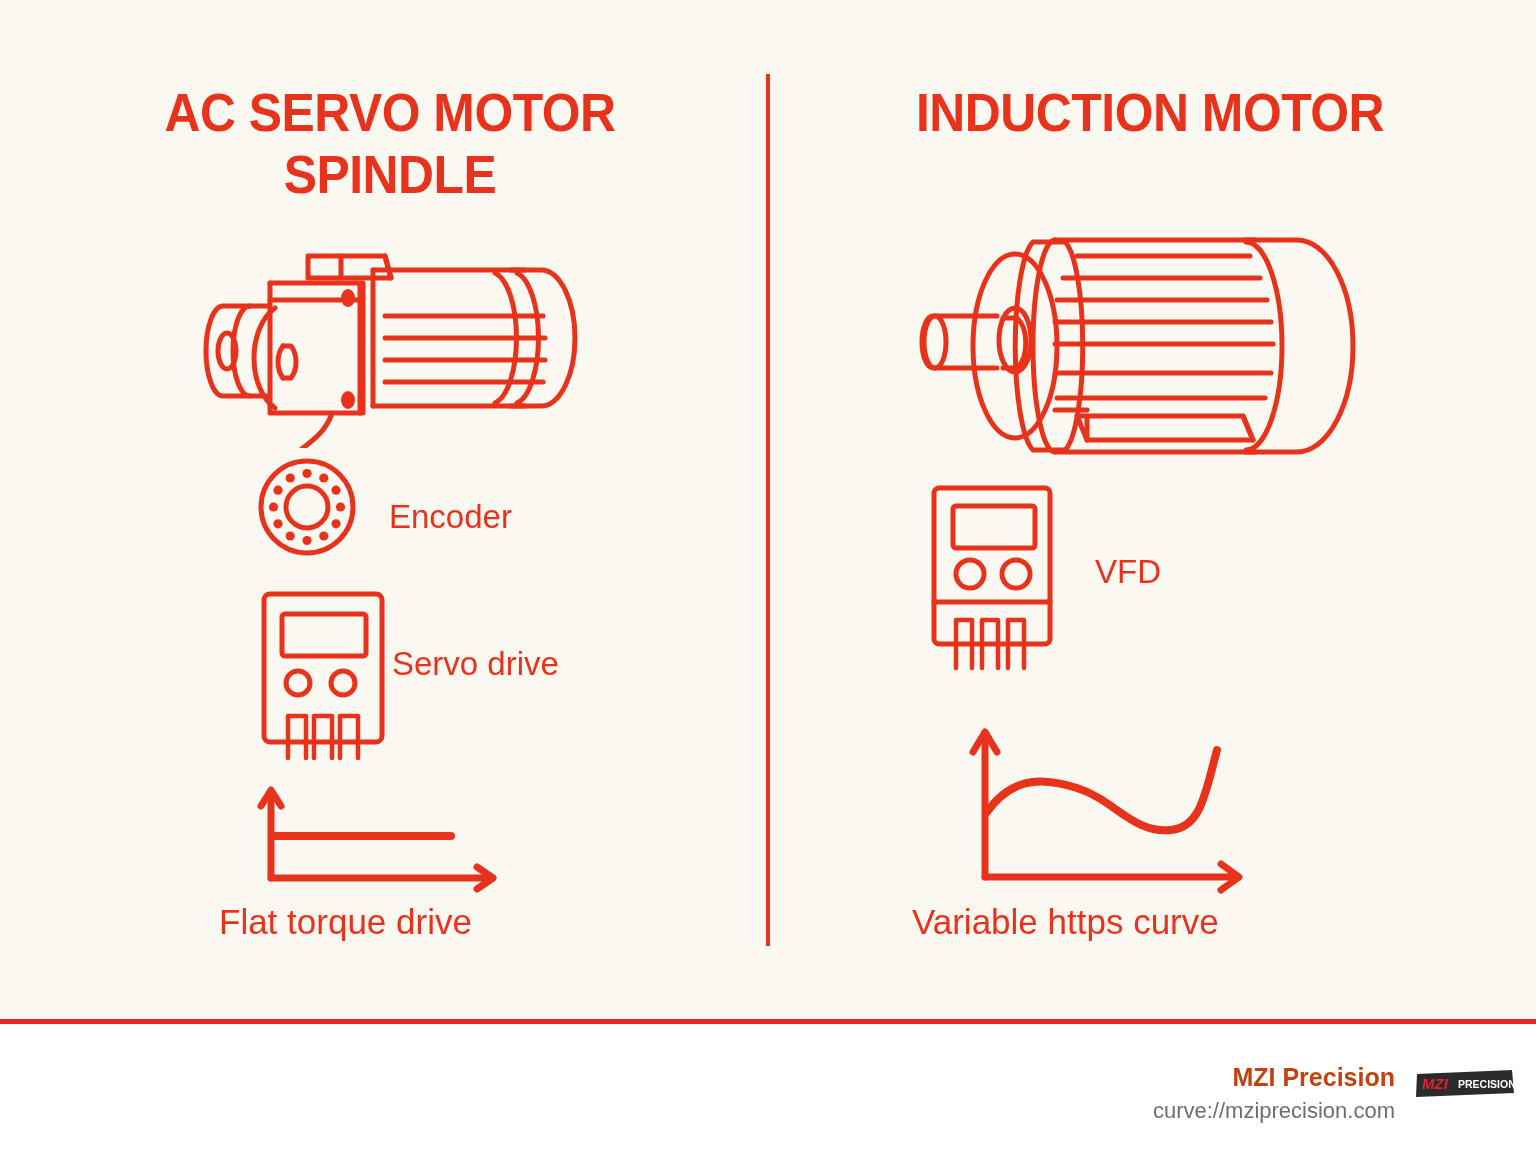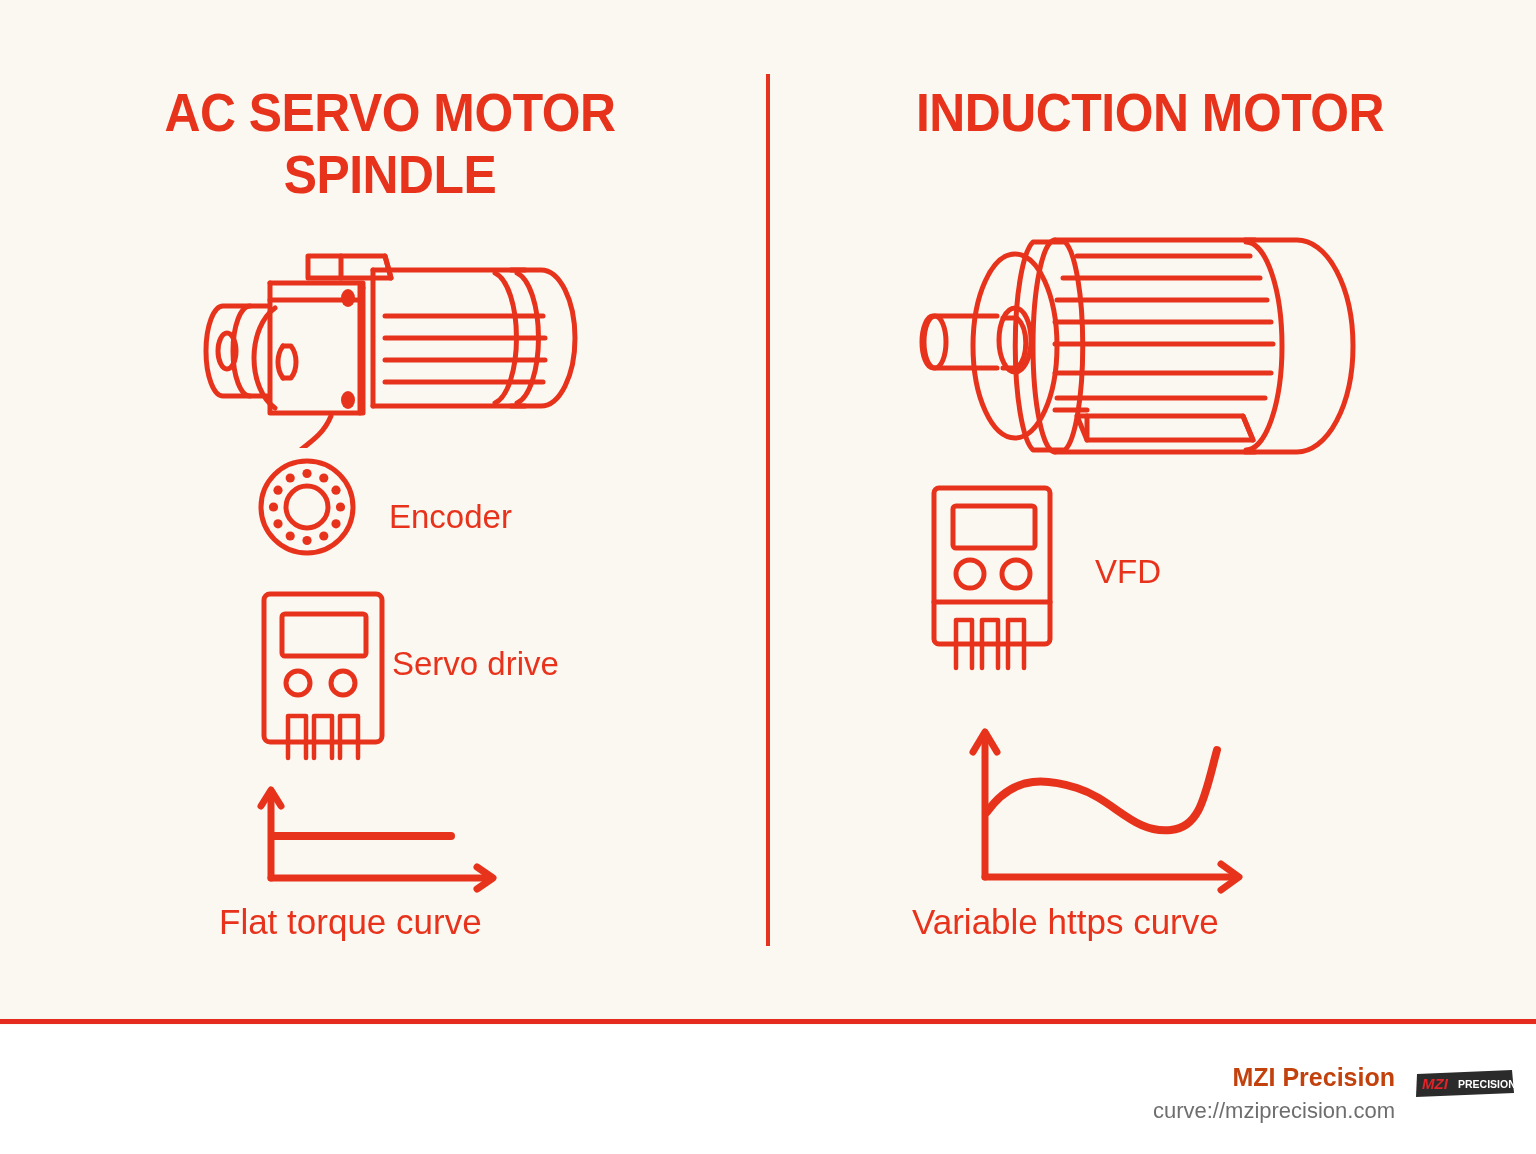--- a/index.html
+++ b/index.html
@@ -261,21 +261,21 @@
 
     <path class="curve-axis" d="M16 100 L16 14"></path>
     <path class="curve-axis" d="M6 28 L16 12 L26 28"></path>
 
     <path class="curve-axis" d="M16 100 L236 100"></path>
     <path class="curve-axis" d="M222 89 L238 100 L222 111"></path>
 
     <path class="curve-line" d="M17 58 L196 58"></path>
   </svg>
 
-  <div class="curve-label" id="label-flat">Flat torque curve</div>
+  <div class="curve-label" id="label-flat">Flat torque drive</div>
 
   <div class="divider-v"></div>
 
   <div class="col-title" id="title-right">INDUCTION MOTOR</div>
 
   <svg class="art" id="art-induction-motor" width="480" height="250" viewBox="0 0 480 250">
 
     <path class="stroke" d="M340 22 L392 22 A56 106 0 0 1 392 234 L340 234"></path>
 
     <path class="stroke" d="M150 22 L350 22 M150 234 L350 234"></path>

